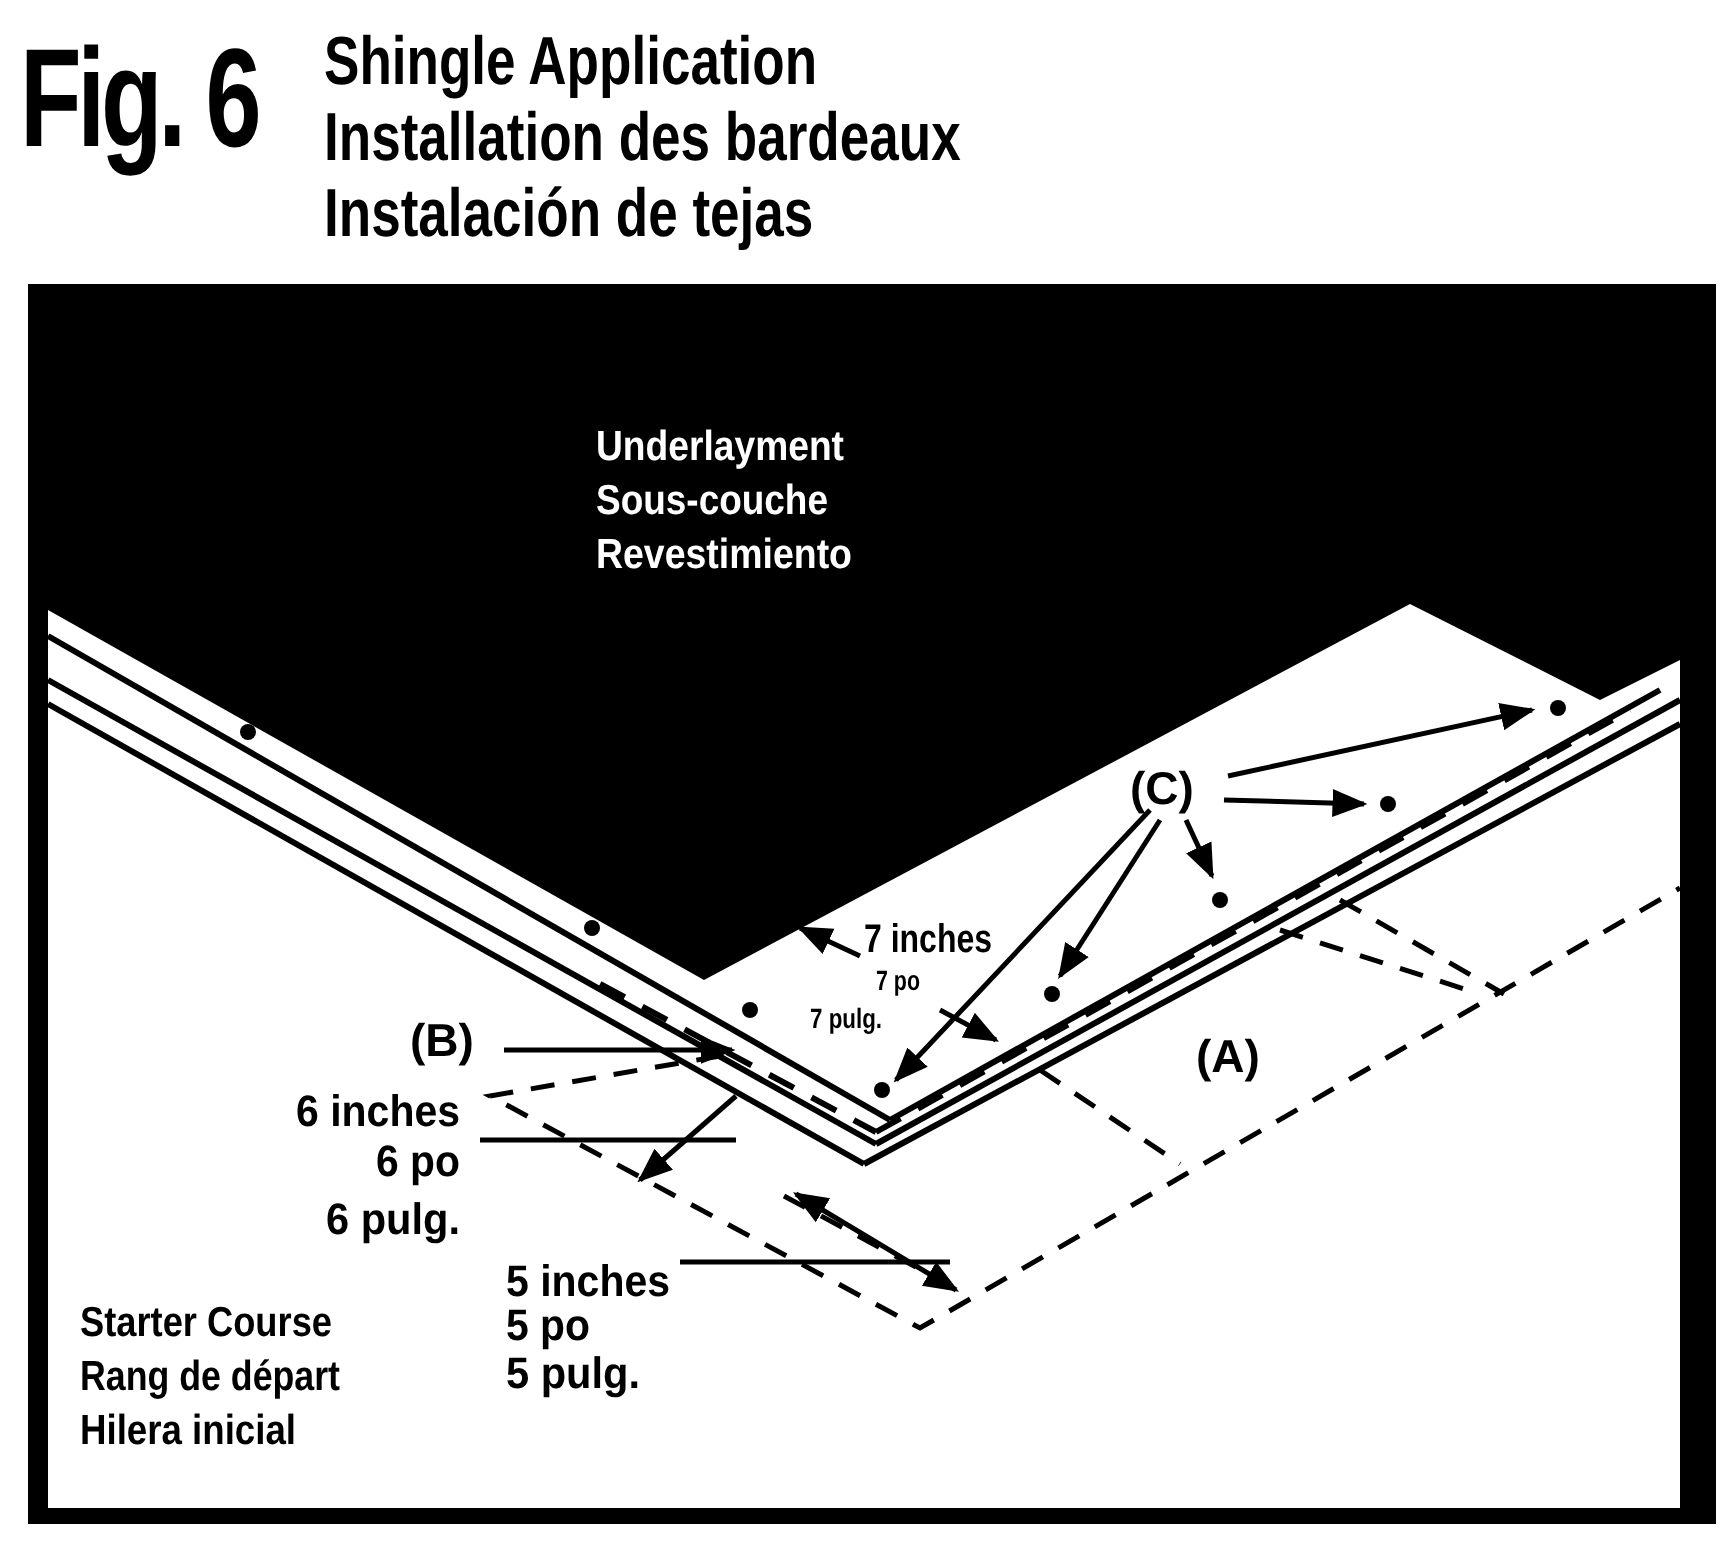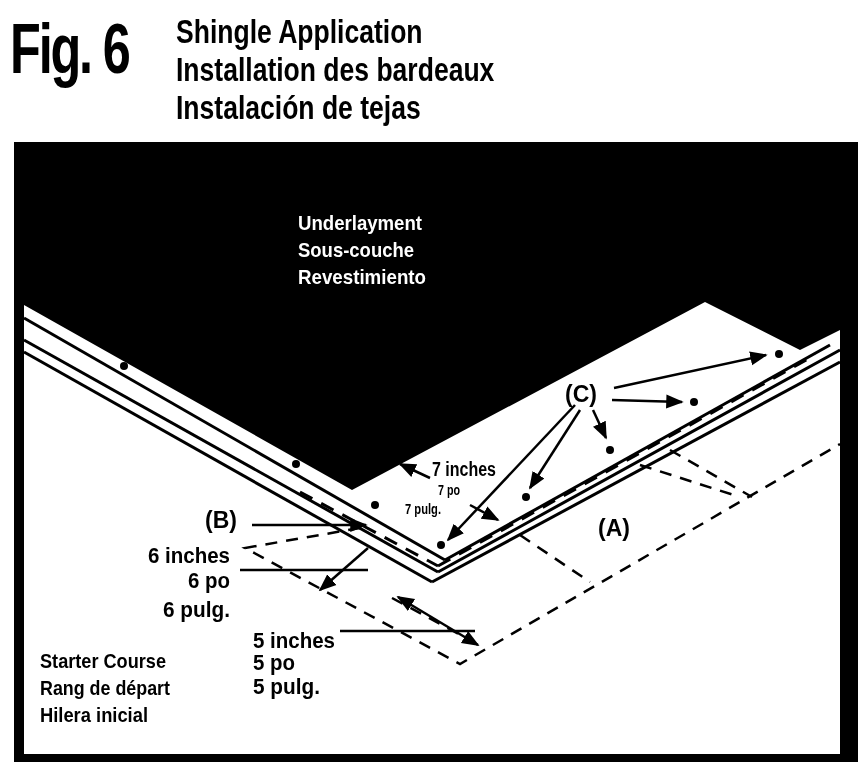--- a/index.html
+++ b/index.html
@@ -1,21 +1,21 @@
 <!DOCTYPE html>
 <html><head>
 <meta charset="utf-8">
 <style>
   html, body { margin: 0; padding: 0; background: #ffffff; }
   body { width: 864px; height: 774px; position: relative; overflow: hidden;
          font-family: "Liberation Sans", "DejaVu Sans", sans-serif; }
   .fig-num { position: absolute; left: 10px; top: 14px; font-size: 70px; font-weight: bold;
              letter-spacing: -3px; transform: scaleX(0.72); transform-origin: left top;
              line-height: 1; color: #000; }
-  .titles { position: absolute; left: 176px; top: 12px; color: #000; }
+  .titles { position: absolute; left: 162px; top: 12px; color: #000; }
   .titles div { font-size: 34px; font-weight: bold; line-height: 38px;
                 transform: scaleX(0.78); transform-origin: left top; white-space: nowrap; }
   svg { position: absolute; left: 0; top: 0; }
   .lbl { font-family: "Liberation Sans", sans-serif; font-weight: bold; }
 </style>
 </head>
 <body>
 
 <div class="fig-num">Fig. 6</div>
 <div class="titles">

